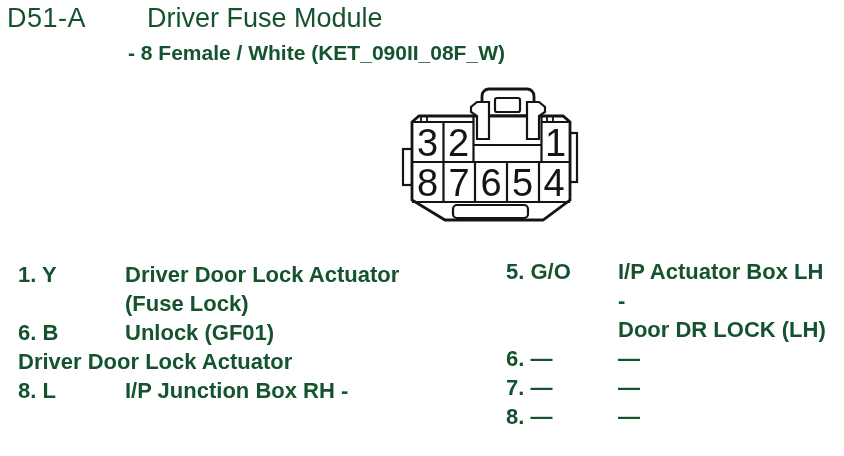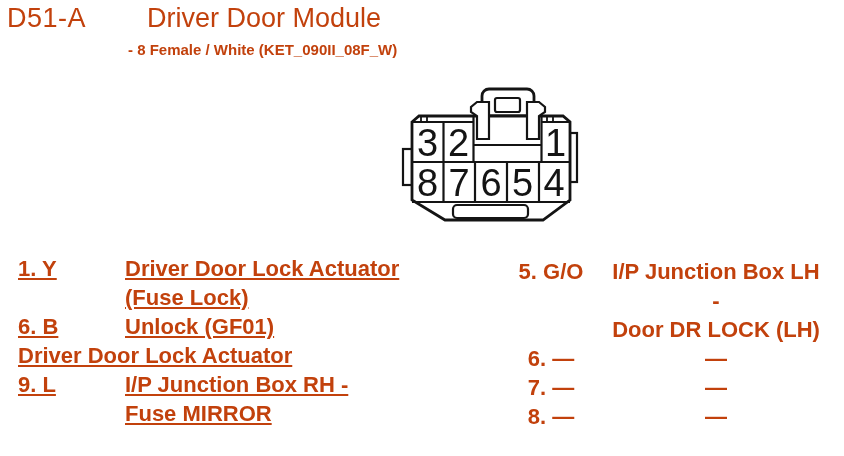--- a/index.html
+++ b/index.html
@@ -5,74 +5,74 @@
   html, body {
     margin: 0;
     padding: 0;
     background: #ffffff;
   }
   #page {
     position: relative;
     width: 844px;
     height: 456px;
     background: #ffffff;
-    color: #c2410c;
+    color: #14532d;
     font-family: "Liberation Sans", sans-serif;
     overflow: hidden;
   }
   .abs { position: absolute; }
 
   .connector-id {
     left: 7px; top: 3px;
     font-size: 27px;
     font-weight: 400;
     letter-spacing: 0.5px;
   }
   .title {
     left: 147px; top: 3px;
     font-size: 27px;
     font-weight: 400;
   }
   .subtitle {
     left: 128px; top: 41px;
-    font-size: 15px;
+    font-size: 21px;
     font-weight: 700;
   }
 
   .diagram {
     left: 398px; top: 85px;
     width: 196px; height: 145px;
   }
   .diagram svg { display: block; }
   .pin-num {
     font-family: "Liberation Sans", sans-serif;
     font-size: 38px;
     font-weight: 400;
     fill: #141414;
   }
 
   .pin-col {
     font-size: 22px;
     font-weight: 700;
     line-height: 29px;
   }
-  .pin-col-left  { left: 18px;  top: 254px; width: 440px; text-decoration: underline; }
-  .pin-col-right { left: 495px; top: 257px; width: 330px; text-align: center; }
+  .pin-col-left  { left: 18px;  top: 260px; width: 440px; }
+  .pin-col-right { left: 506px; top: 257px; width: 330px; }
   .pin-row { display: flex; align-items: flex-start; }
   .pin-col-left  .pin-label { width: 107px; flex: 0 0 107px; }
   .pin-col-right .pin-label { width: 112px; flex: 0 0 112px; }
   .pin-desc { flex: 1 1 auto; }
 </style>
 </head>
 <body>
 
 <div id="page">
 
   <div class="abs connector-id">D51-A</div>
-  <div class="abs title">Driver Door Module</div>
+  <div class="abs title">Driver Fuse Module</div>
   <div class="abs subtitle">- 8 Female / White (KET_090II_08F_W)</div>
 
   <div class="abs diagram">
     <svg width="196" height="145" viewBox="0 0 196 145">
       <g stroke="#141414" fill="none" stroke-linejoin="miter" stroke-linecap="butt">
 
         <rect x="84" y="4" width="52" height="27" rx="7" fill="#ffffff" stroke-width="2.8"></rect>
         <rect x="97" y="13" width="25" height="14" rx="2" fill="#ffffff" stroke-width="2.2"></rect>
 
         <rect x="5" y="64" width="9" height="36" stroke-width="2.2" fill="#ffffff"></rect>
@@ -118,33 +118,32 @@
       <div class="pin-desc">
         <div>Unlock (GF01)</div>
       </div>
     </div>
     <div class="pin-row">
       <div class="pin-desc">
         <div>Driver Door Lock Actuator</div>
       </div>
     </div>
     <div class="pin-row">
-      <div class="pin-label">9. L</div>
+      <div class="pin-label">8. L</div>
       <div class="pin-desc">
         <div>I/P Junction Box RH -</div>
-        <div>Fuse MIRROR</div>
       </div>
     </div>
   </div>
 
   <div class="abs pin-col pin-col-right">
     <div class="pin-row">
       <div class="pin-label">5. G/O</div>
       <div class="pin-desc">
-        <div>I/P Junction Box LH -</div>
+        <div>I/P Actuator Box LH -</div>
         <div>Door DR LOCK (LH)</div>
       </div>
     </div>
     <div class="pin-row">
       <div class="pin-label">6. —</div>
       <div class="pin-desc">
         <div>—</div>
       </div>
     </div>
     <div class="pin-row">

